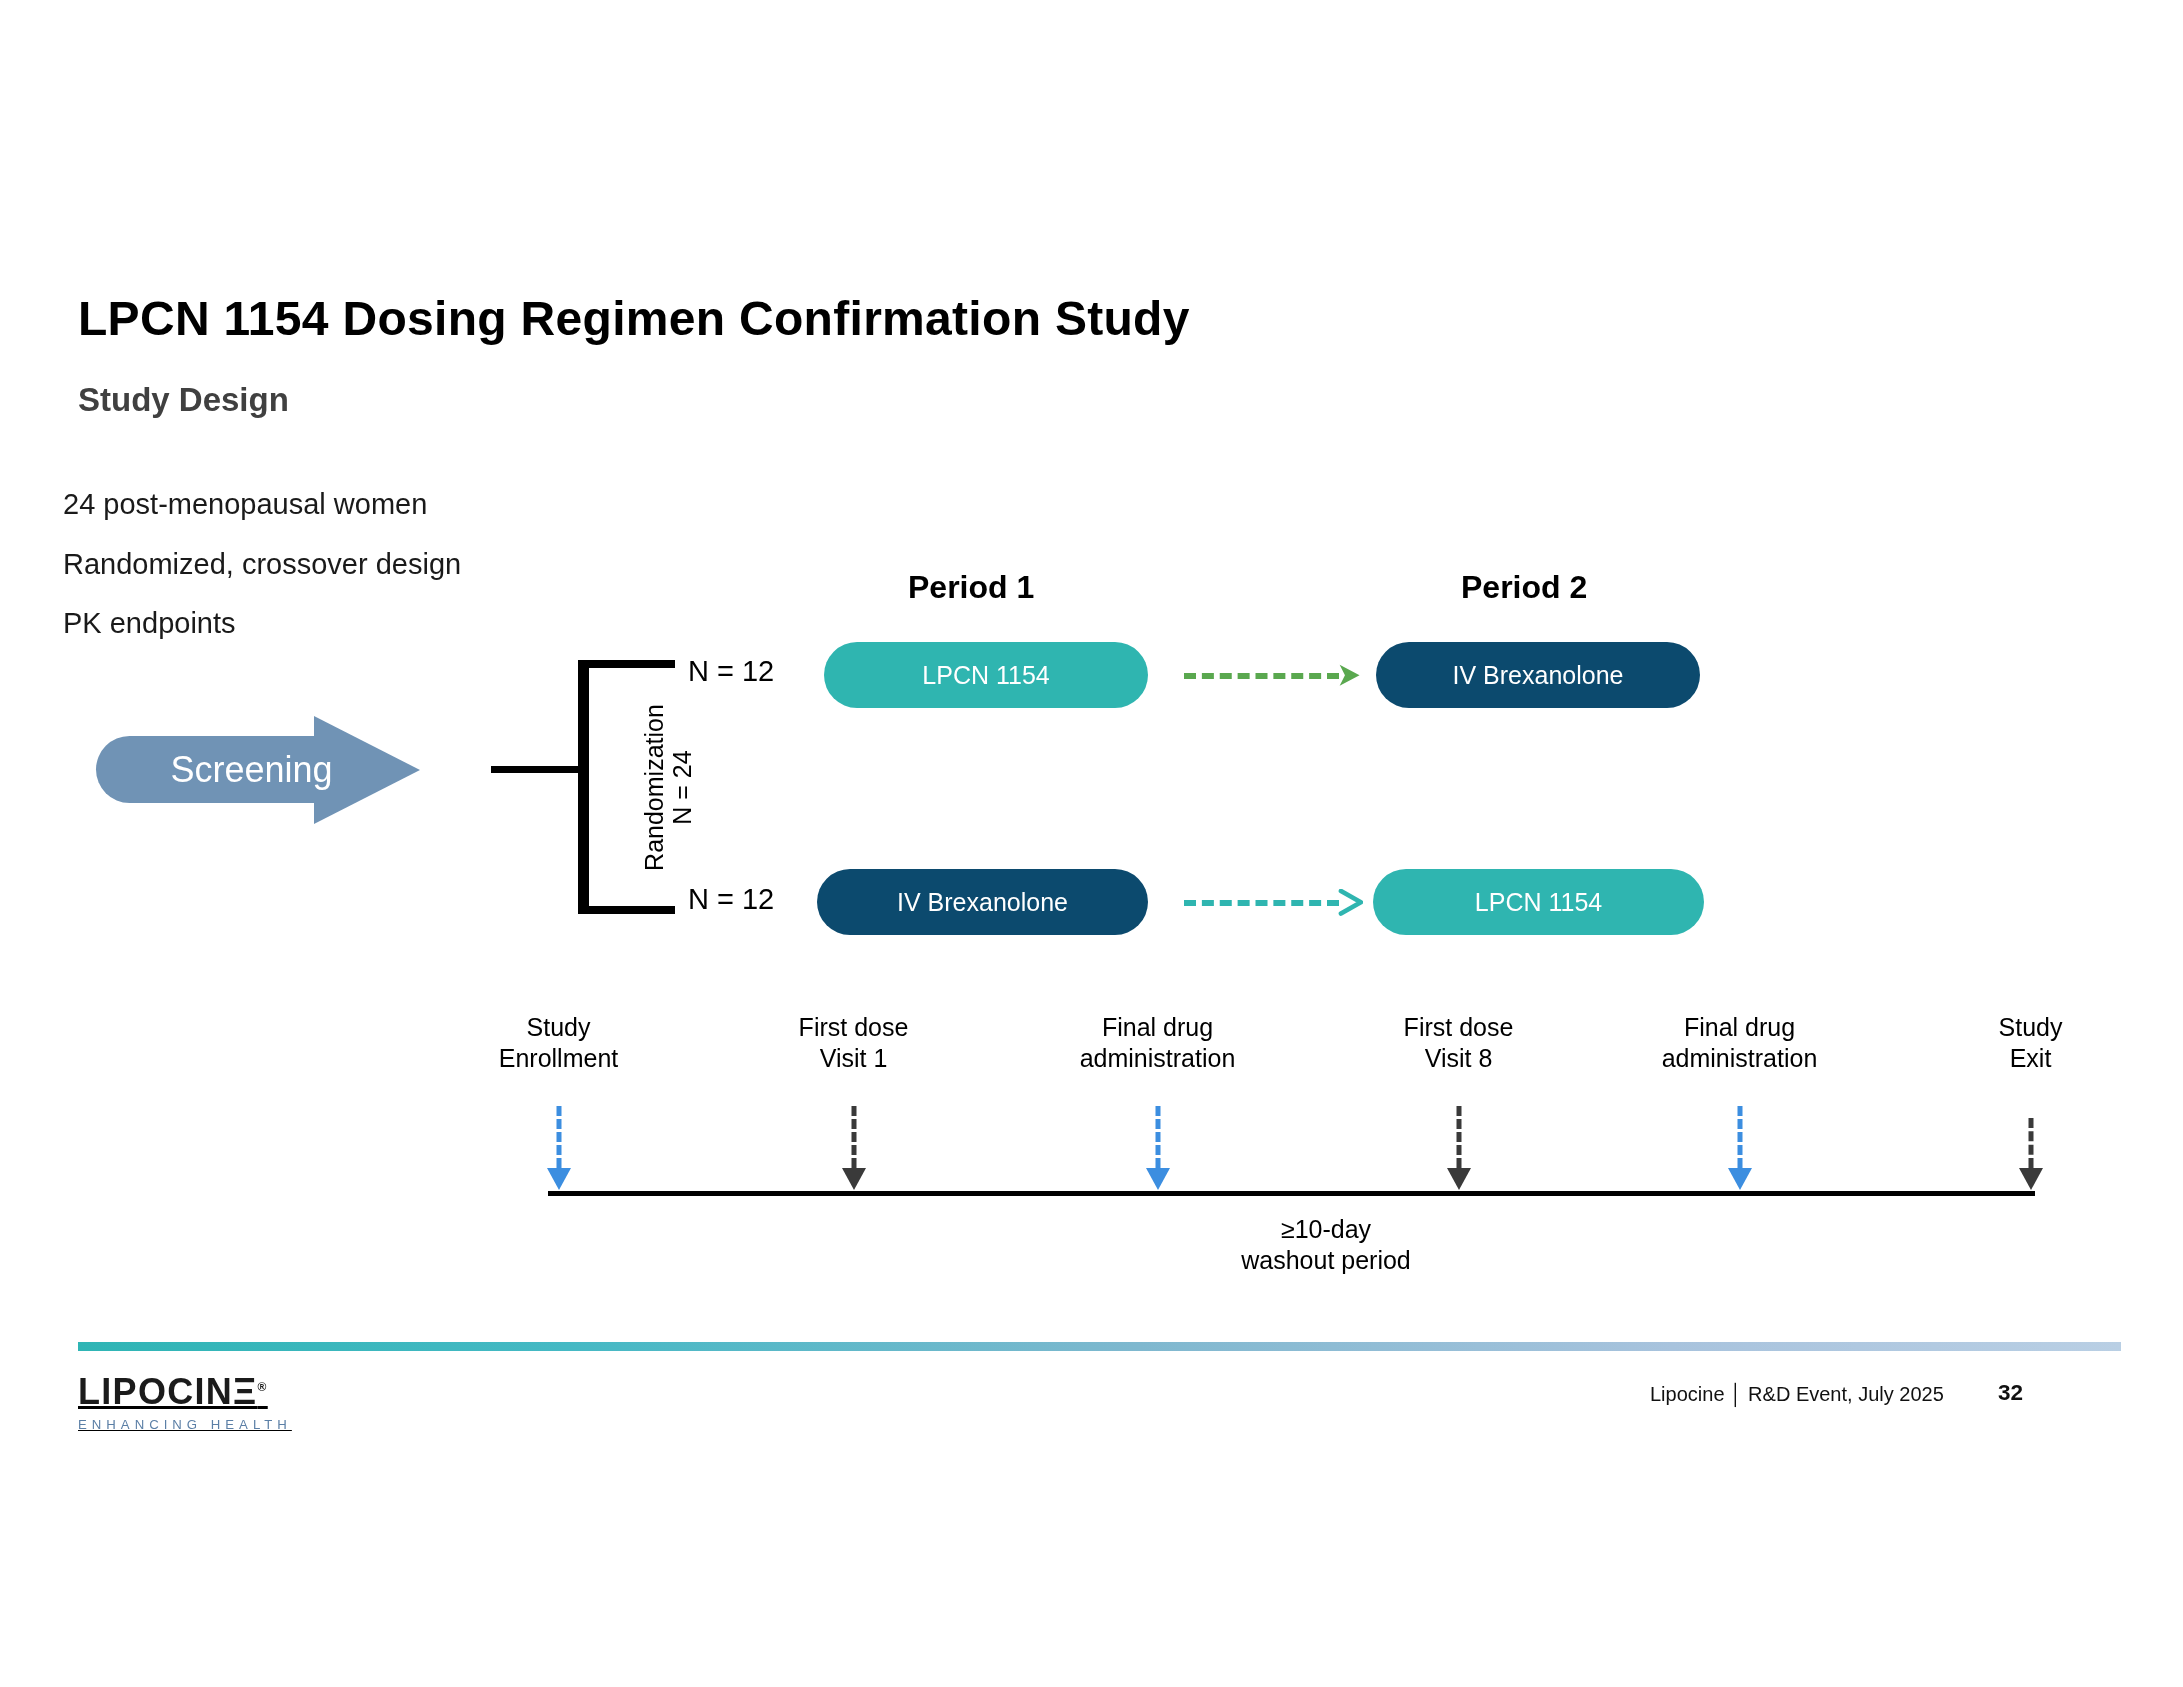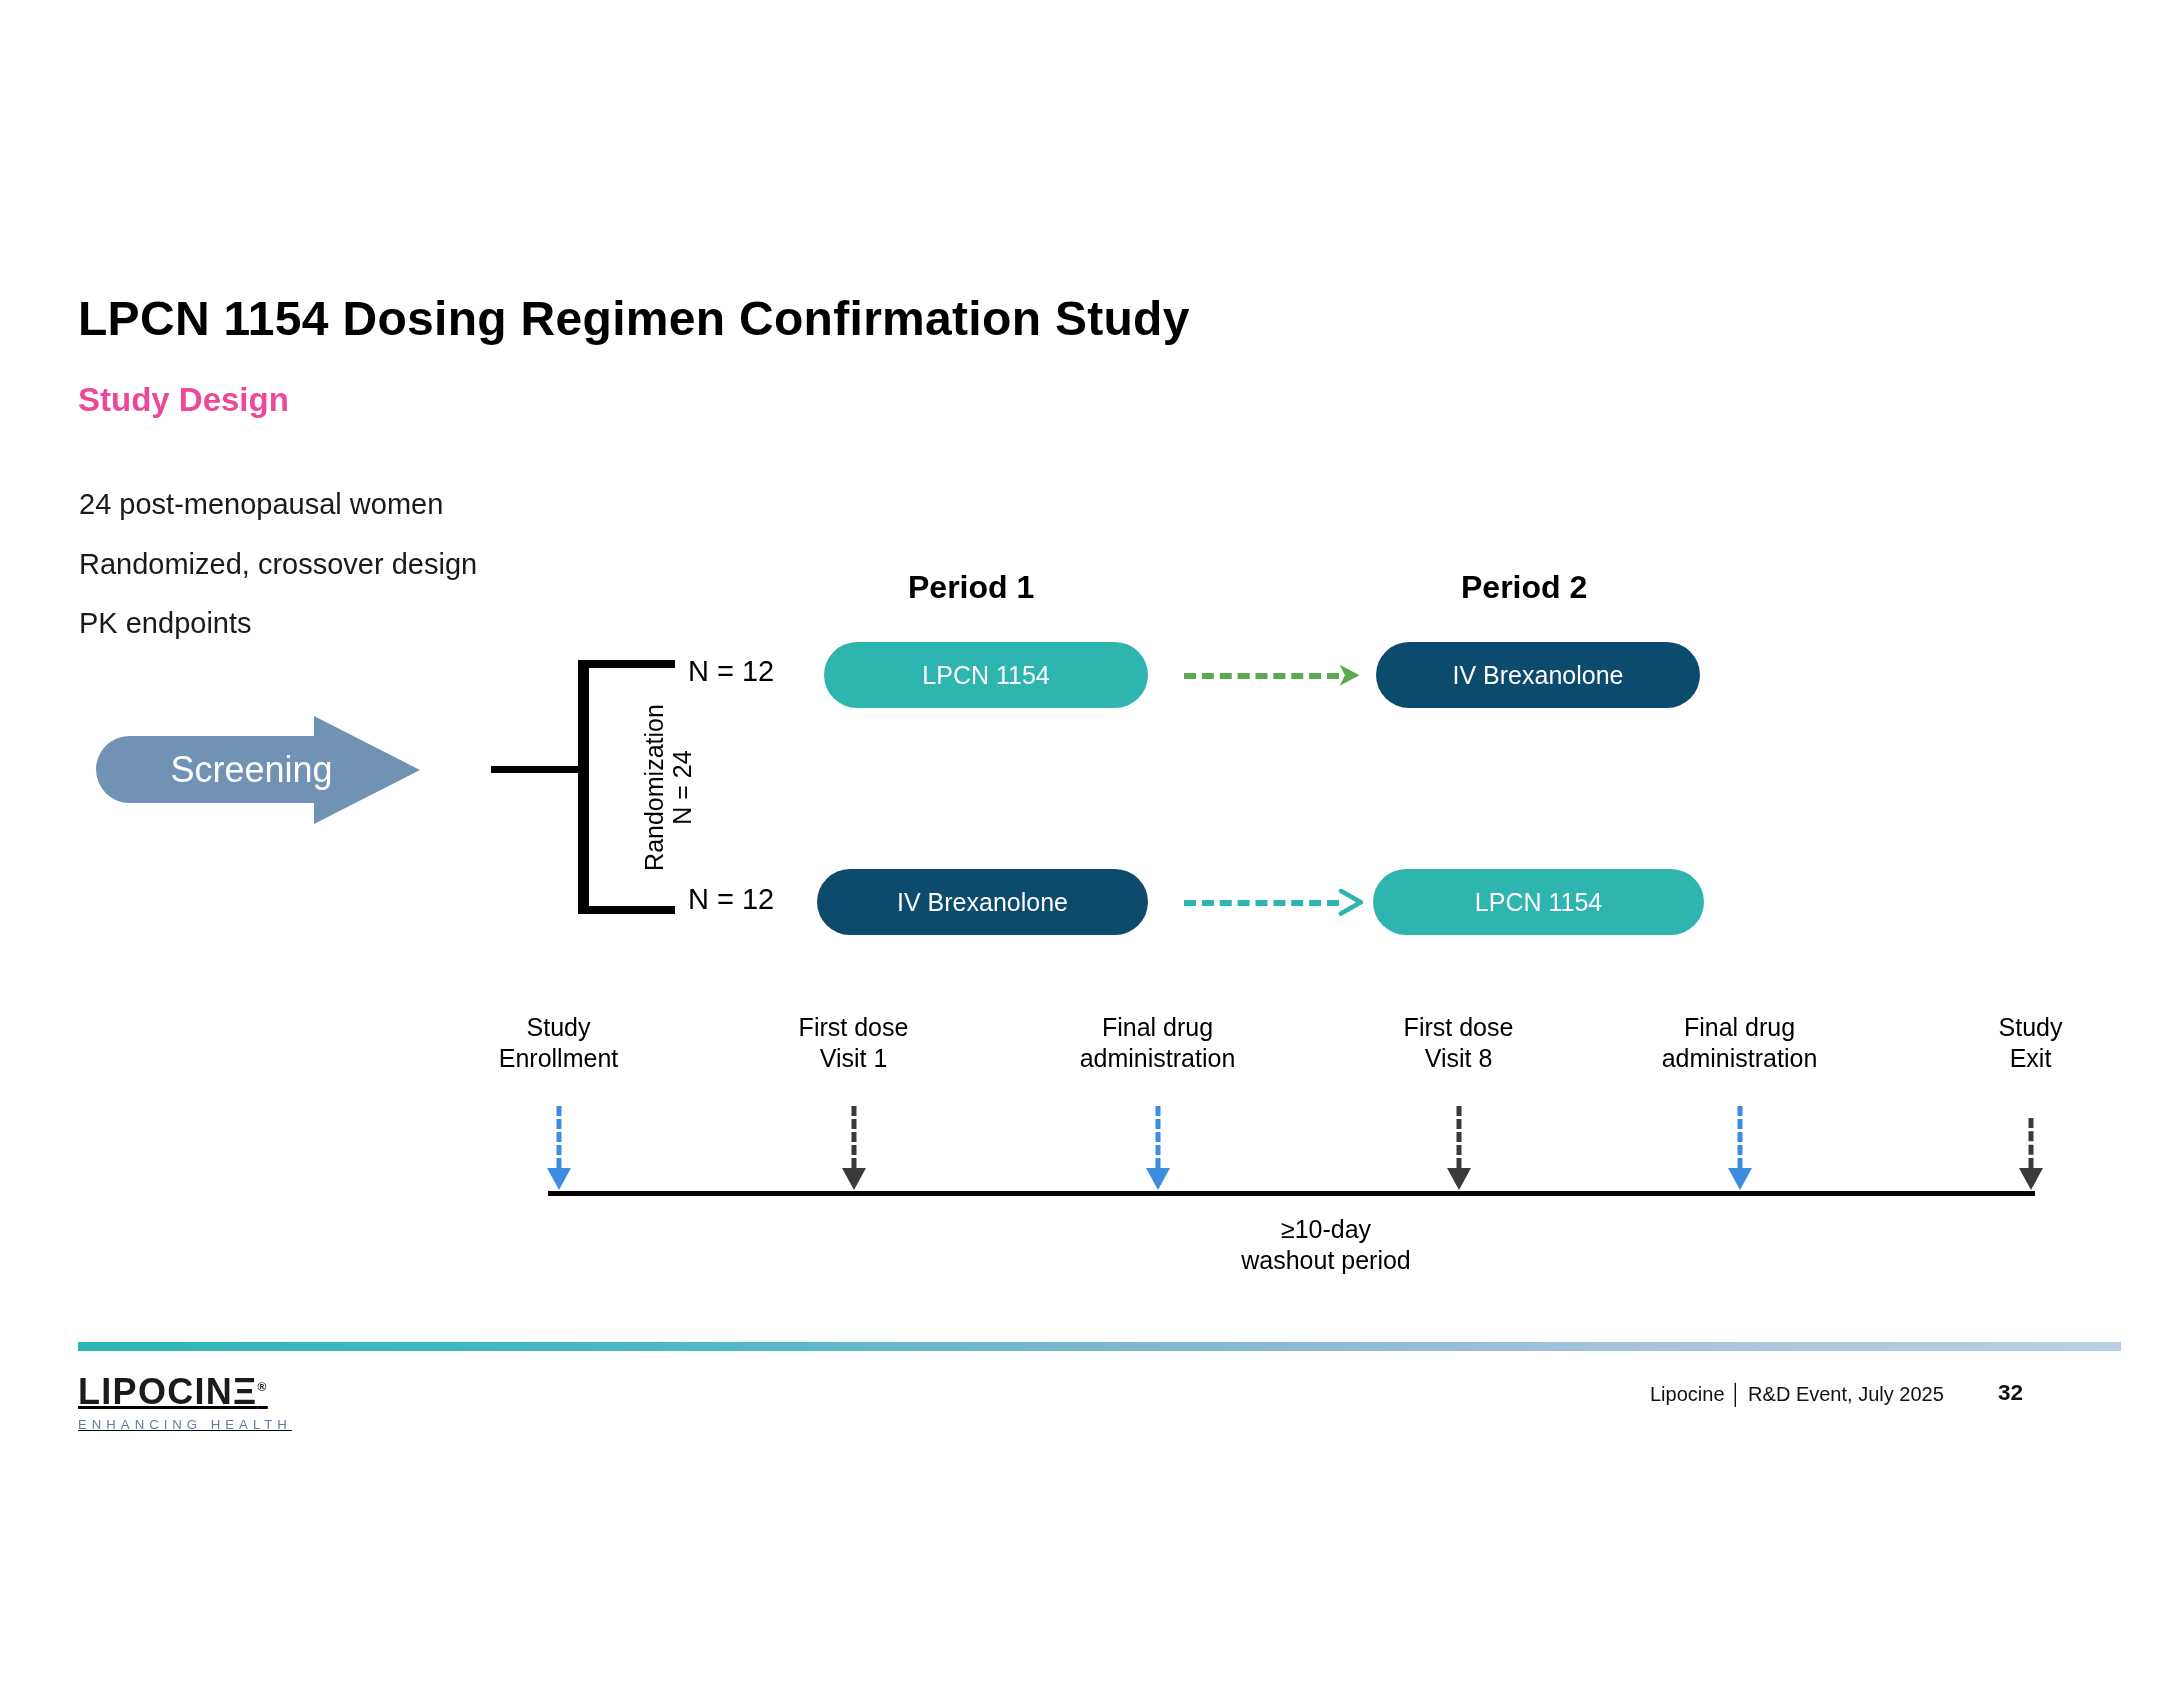--- a/index.html
+++ b/index.html
@@ -5,24 +5,24 @@
   html,body{margin:0;padding:0;background:#ffffff;}
   body{width:2183px;height:1687px;position:relative;overflow:hidden;
        font-family:"Liberation Sans",sans-serif;color:#000;}
 
   .slide{position:absolute;inset:0;background:#fff;}
 
   
   #page-title{position:absolute;left:78px;top:291px;font-size:48px;font-weight:700;
               letter-spacing:0.3px;color:#000;white-space:nowrap;}
   #page-subtitle{position:absolute;left:78px;top:381px;font-size:33px;font-weight:700;
-                 color:#ec4899;white-space:nowrap;}
-
-  
-  .bullet{position:absolute;left:79px;font-size:29px;color:#1a1a1a;white-space:nowrap;}
+                 color:#404040;white-space:nowrap;}
+
+  
+  .bullet{position:absolute;left:63px;font-size:29px;color:#1a1a1a;white-space:nowrap;}
   #bullet0{top:488px;}
   #bullet1{top:548px;}
   #bullet2{top:607px;}
 
   
   #screening-arrow{position:absolute;left:96px;top:736px;width:324px;height:67px;}
   #screening-arrow .body{position:absolute;left:0;top:0;width:251px;height:67px;
         background:#7093B5;border-radius:34px 0 0 34px;}
   #screening-arrow .head{position:absolute;left:218px;top:-20.5px;width:0;height:0;
         border-top:54px solid transparent;border-bottom:54px solid transparent;

